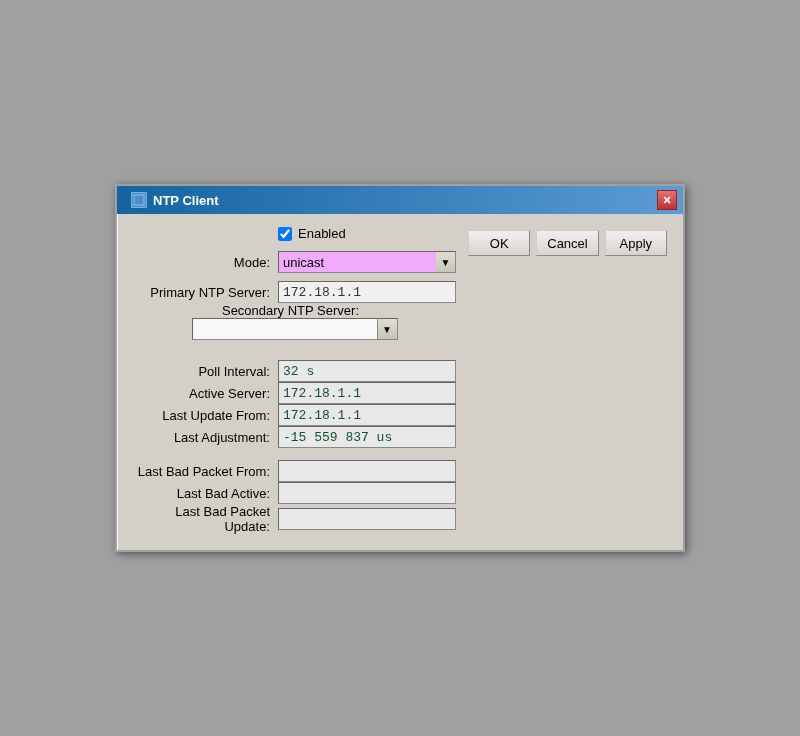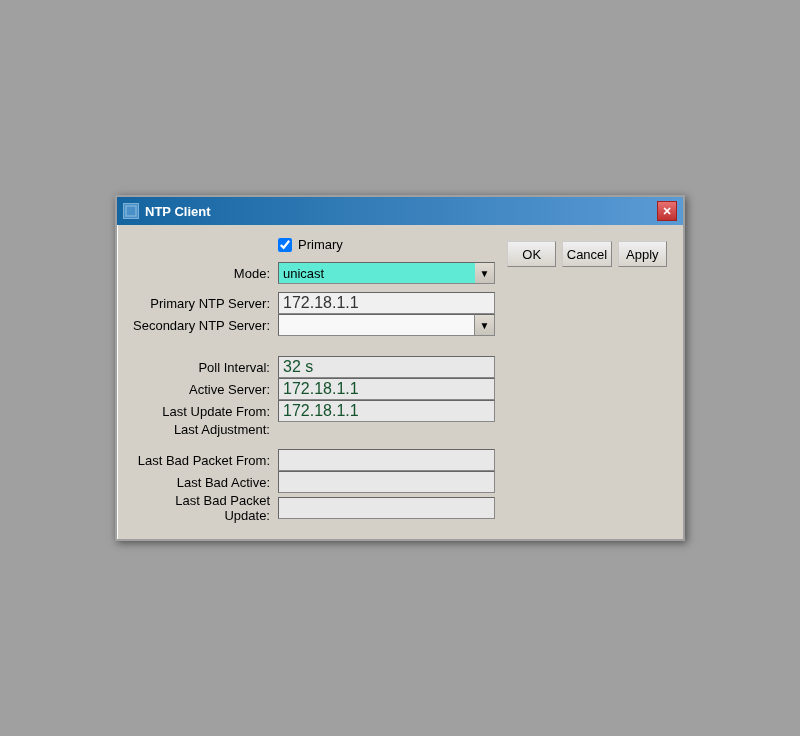--- a/index.html
+++ b/index.html
@@ -34,20 +34,21 @@
       display: flex;
       align-items: center;
       justify-content: space-between;
       height: 28px;
     }
 
     .title-bar-left {
       display: flex;
       align-items: center;
       gap: 6px;
+      margin-left: 8px;
     }
 
     .title-icon {
       width: 16px;
       height: 16px;
       background: #4a90c8;
       border: 1px solid #7ab0d8;
       display: flex;
       align-items: center;
       justify-content: center;
@@ -122,42 +123,42 @@
     }
 
     .row-input {
       flex: 1;
       height: 22px;
       background: #f0f0f0;
       border: 1px solid #888;
       border-top-color: #666;
       border-left-color: #666;
       padding: 2px 4px;
-      font-size: 16px;
-      font-family: Liberation Sans, sans-serif;
+      font-size: 13px;
+      font-family: Liberation Mono, monospace;
       color: #333;
     }
 
     .mode-row {
       display: flex;
       align-items: center;
       margin-bottom: 8px;
     }
 
     .mode-select-wrapper {
       flex: 1;
       display: flex;
       align-items: center;
       position: relative;
     }
 
     .mode-select {
       flex: 1;
       height: 22px;
-      background: #5eead4;
+      background: #f0abfc;
       border: 1px solid #888;
       border-top-color: #666;
       border-left-color: #666;
       padding: 2px 4px;
       font-size: 13px;
       font-family: inherit;
       appearance: none;
       -webkit-appearance: none;
     }
 
@@ -175,20 +176,21 @@
       align-items: center;
       justify-content: center;
       cursor: pointer;
       font-size: 10px;
     }
 
     .secondary-row {
       display: flex;
       align-items: center;
       margin-bottom: 8px;
+      flex-direction: column;
     }
 
     .secondary-input-wrapper {
       flex: 1;
       display: flex;
       align-items: center;
       position: relative;
     }
 
     .secondary-input {
@@ -261,21 +263,21 @@
       <span class="title-text">NTP Client</span>
     </div>
     <div class="close-button">✕</div>
   </div>
 
   <div class="dialog-body">
     <div class="main-content">
 
       <div class="enabled-row">
         <input type="checkbox" class="enabled-checkbox" checked="" style="">
-        <span class="enabled-label">Primary</span>
+        <span class="enabled-label">Enabled</span>
       </div>
 
       <div class="mode-row">
         <span class="row-label">Mode:</span>
         <div class="mode-select-wrapper">
           <select class="mode-select">
             <option>unicast</option>
             <option>broadcast</option>
             <option>multicast</option>
           </select>
@@ -309,20 +311,21 @@
       </div>
 
       <div class="row">
         <span class="row-label">Last Update From:</span>
         <input type="text" class="row-input read-only-input" value="172.18.1.1" readonly="" style="">
       </div>
 
 
       <div class="row">
         <span class="row-label">Last Adjustment:</span>
+        <input type="text" class="row-input read-only-input" value="-15 559 837 us" readonly="" style="">
       </div>
 
       <div class="section-gap"></div>
 
       <div class="row">
         <span class="row-label">Last Bad Packet From:</span>
         <input type="text" class="row-input read-only-input" value="" readonly="" style="">
       </div>
 
       <div class="row">

